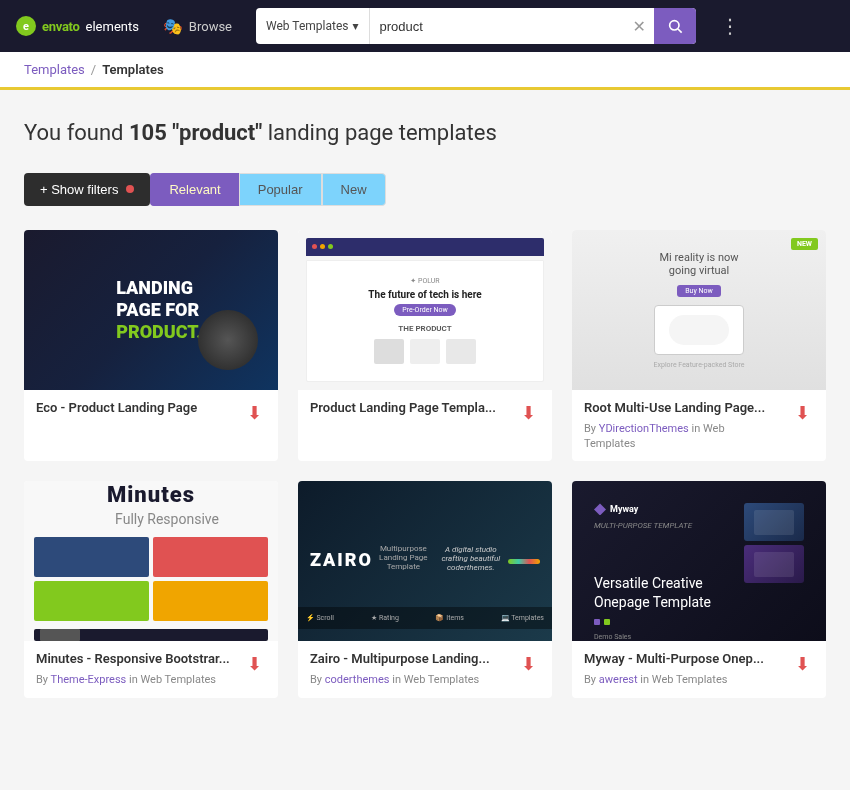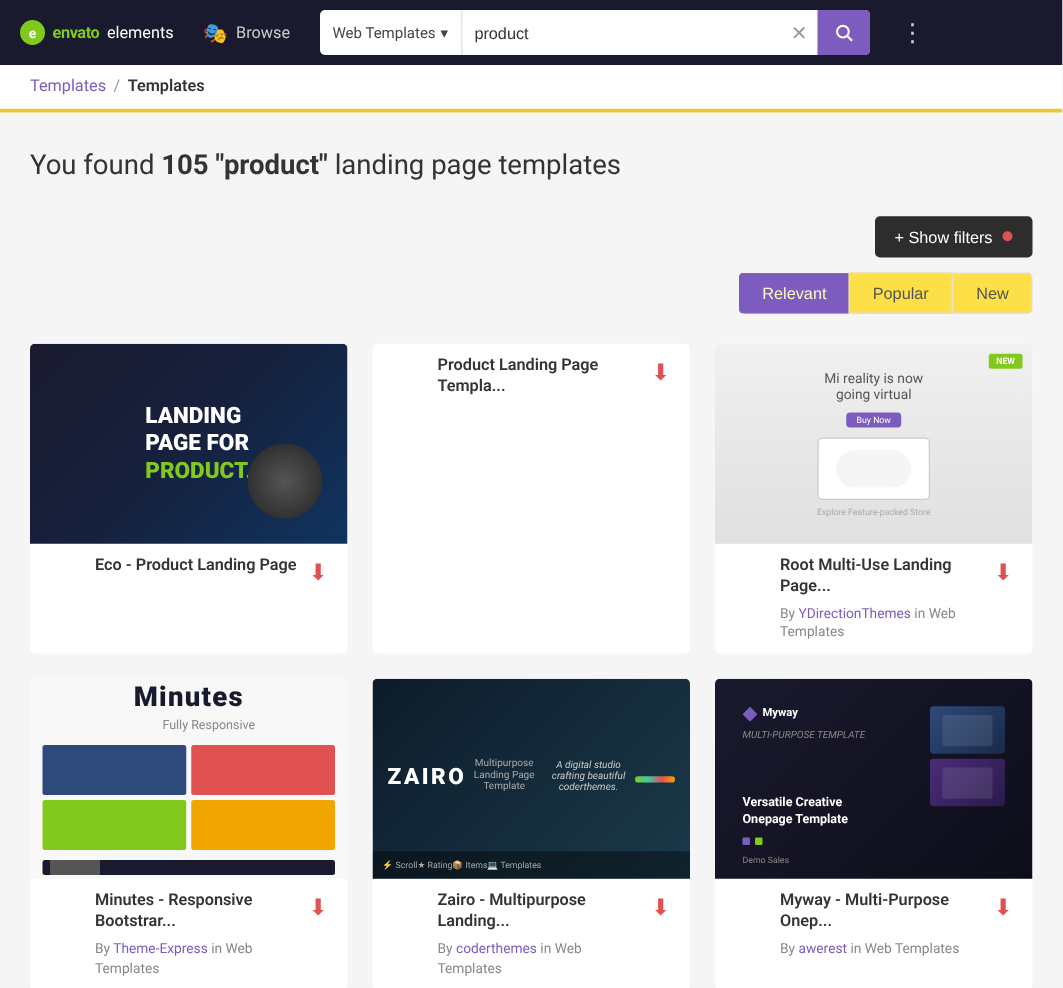--- a/index.html
+++ b/index.html
@@ -145,24 +145,23 @@
       margin-bottom: 24px;
       line-height: 1.4;
     }
     .results-heading strong {
       font-weight: 700;
     }
 
     
     .filters-bar {
       display: flex;
-      align-items: flex-end;
-      gap: 12px;
+      align-items: center;
+      gap: 0;
       margin-bottom: 24px;
-      flex-direction: column;
     }
     .show-filters-btn {
       background: #2d2d2d;
       color: white;
       border: none;
       border-radius: 4px;
       padding: 9px 16px;
       font-size: 13px;
       cursor: pointer;
       display: flex;
@@ -179,21 +178,21 @@
       margin-left: 2px;
     }
     .sort-btns {
       display: flex;
       gap: 0;
     }
     .sort-btn {
       padding: 8px 18px;
       font-size: 13px;
       border: 1px solid #ddd;
-      background: #fde047;
+      background: #7dd3fc;
       cursor: pointer;
       color: #555;
     }
     .sort-btn:first-child { border-radius: 4px 0 0 4px; border-right: none; }
     .sort-btn:last-child { border-radius: 0 4px 4px 0; }
     .sort-btn.active {
       background: #7c5cbf;
       color: #fef9c3;
       border-color: #7c5cbf;
     }
@@ -247,21 +246,21 @@
       border-radius: 50%;
     }
 
     
     .template-info {
       padding: 10px 12px;
       display: flex;
       align-items: flex-start;
       justify-content: space-between;
     }
-    .template-details { flex: 1; margin-left: 40px; }
+    .template-details { flex: 1; }
     .template-name {
       font-size: 13px;
       font-weight: 600;
       color: #333;
       margin-bottom: 4px;
       line-height: 1.3;
     }
     .template-meta {
       font-size: 11px;
       color: #888;
@@ -348,20 +347,38 @@
       </div>
       <div class="template-info">
         <div class="template-details">
           <div class="template-name">Eco - Product Landing Page</div>
         </div>
         <div class="download-btn">⬇</div>
       </div>
     </div>
 
     <div class="template-card">
+      <div class="template-thumbnail" style="background:#f5f5f5; display:flex; flex-direction:column; padding:8px; gap:4px;">
+        <div style="background:#2d2d6b; height:18px; border-radius:2px 2px 0 0; display:flex; align-items:center; padding:0 6px; gap:3px;">
+          <div style="width:5px;height:5px;border-radius:50%;background:#e05252;"></div>
+          <div style="width:5px;height:5px;border-radius:50%;background:#f0a500;"></div>
+          <div style="width:5px;height:5px;border-radius:50%;background:#82c91e;"></div>
+        </div>
+        <div style="background:white; flex:1; border:1px solid #eee; display:flex; flex-direction:column; align-items:center; justify-content:center; gap:4px; padding:8px; border-radius:0 0 2px 2px;">
+          <div style="font-size:7px; color:#888;">✦ POLUR</div>
+          <div style="font-size:10px; font-weight:700; color:#222; text-align:center;">The future of tech is here</div>
+          <div style="background:#7c5cbf; color:white; font-size:7px; padding:2px 8px; border-radius:10px;">Pre-Order Now</div>
+          <div style="font-size:8px; color:#555; font-weight:600; margin-top:4px;">THE PRODUCT</div>
+          <div style="display:flex; gap:6px; margin-top:2px;">
+            <div style="width:30px;height:25px;background:#ddd;border-radius:2px;"></div>
+            <div style="width:30px;height:25px;background:#eee;border-radius:2px;"></div>
+            <div style="width:30px;height:25px;background:#e8e8e8;border-radius:2px;"></div>
+          </div>
+        </div>
+      </div>
       <div class="template-info">
         <div class="template-details">
           <div class="template-name">Product Landing Page Templa...</div>
         </div>
         <div class="download-btn">⬇</div>
       </div>
     </div>
 
     <div class="template-card">
       <div class="template-thumbnail" style="background:linear-gradient(180deg,#f0f0f0,#e0e0e0); position:relative; display:flex; align-items:center; justify-content:center; flex-direction:column; padding:12px;">
@@ -378,21 +395,21 @@
           <div class="template-name">Root Multi-Use Landing Page...</div>
           <div class="template-meta">By <a>YDirectionThemes</a> in Web<br>Templates</div>
         </div>
         <div class="download-btn">⬇</div>
       </div>
     </div>
 
     <div class="template-card">
       <div class="template-thumbnail" style="background:#f8f8f8; display:flex; flex-direction:column; align-items:center; justify-content:center; position:relative; padding:10px; gap:4px;">
         <div style="font-size:22px;font-weight:900;color:#1a1a2e;letter-spacing:1px;">Minutes</div>
-        <div style="font-size:10px;color:#888;padding-left:32px;">Fully Responsive</div>
+        <div style="font-size:14px;color:#888;padding-left:32px;">Fully Responsive</div>
         <div style="display:grid; grid-template-columns:1fr 1fr; gap:4px; margin-top:6px; width:100%;">
           <div style="background:#2d4a7a;height:40px;border-radius:2px;"></div>
           <div style="background:#e05252;height:40px;border-radius:2px;"></div>
           <div style="background:#82c91e;height:40px;border-radius:2px;"></div>
           <div style="background:#f0a500;height:40px;border-radius:2px;"></div>
         </div>
         <div style="width:100%;height:24px;background:#1a1a2e;border-radius:2px;margin-top:4px;display:flex;align-items:center;padding:0 6px;">
           <div style="width:40px;height:12px;background:#555;border-radius:1px;"></div>
         </div>
       </div>
@@ -404,21 +421,21 @@
         <div class="download-btn">⬇</div>
       </div>
     </div>
 
     <div class="template-card">
       <div class="template-thumbnail" style="background:linear-gradient(135deg,#0d1b2a 0%,#1b3a4a 100%); display:flex; flex-direction:row; align-items:center; justify-content:center; position:relative; padding:12px;">
         <div style="color:white;font-size:18px;font-weight:900;letter-spacing:2px;margin-bottom:4px;">ZAIRO</div>
         <div style="color:#aaa;font-size:8px;text-align:center;margin-bottom:8px;">Multipurpose Landing Page Template</div>
         <div style="color:#ccc;font-size:8px;text-align:center;font-style:italic;margin-bottom:6px;">A digital studio crafting beautiful coderthemes.</div>
         <div style="width:70px;height:5px;background:linear-gradient(90deg,#82c91e,#3ec9a7,#e05252,#f0a500);border-radius:3px;"></div>
-        <div style="position:absolute;bottom:0;left:0;right:0;height:22px;background:rgba(0,0,0,0.4);display:flex;align-items:center;justify-content:flex-start;padding:0 8px;">
+        <div style="position:absolute;bottom:12px;left:0;right:0;height:22px;background:rgba(0,0,0,0.4);display:flex;align-items:center;justify-content:space-between;padding:0 8px;">
           <div style="color:#aaa;font-size:7px;">⚡ Scroll</div>
           <div style="color:#aaa;font-size:7px;">★ Rating</div>
           <div style="color:#aaa;font-size:7px;">📦 Items</div>
           <div style="color:#aaa;font-size:7px;">💻 Templates</div>
         </div>
       </div>
       <div class="template-info">
         <div class="template-details">
           <div class="template-name">Zairo - Multipurpose Landing...</div>
           <div class="template-meta">By <a>coderthemes</a> in Web Templates</div>
@@ -428,21 +445,21 @@
     </div>
 
     <div class="template-card">
       <div class="template-thumbnail" style="background:linear-gradient(135deg,#1a1a2e 0%,#0d0d1a 100%); display:flex; align-items:flex-start; justify-content:space-between; padding:22px; position:relative;">
         <div style="color:white; flex:1;">
           <div style="display:flex;align-items:center;gap:4px;margin-bottom:6px;">
             <div style="width:12px;height:12px;background:#7c5cbf;clip-path:polygon(50% 0%,100% 50%,50% 100%,0% 50%);"></div>
             <span style="color:white;font-size:9px;font-weight:700;">Myway</span>
           </div>
           <div style="font-size:8px;color:#888;margin-bottom:8px;font-style:italic;">MULTI-PURPOSE TEMPLATE</div>
-          <div style="font-size:10px;font-weight:700;color:white;line-height:1.3;margin-top:44px;">Versatile Creative<br>Onepage Template</div>
+          <div style="font-size:14px;font-weight:400;color:white;line-height:1.3;margin-top:44px;">Versatile Creative<br>Onepage Template</div>
           <div style="margin-top:8px;display:flex;gap:4px;">
             <div style="width:6px;height:6px;background:#7c5cbf;border-radius:1px;"></div>
             <div style="width:6px;height:6px;background:#82c91e;border-radius:1px;"></div>
           </div>
           <div style="margin-top:8px;font-size:7px;color:#888;">Demo Sales</div>
         </div>
         <div style="display:flex;flex-direction:column;gap:4px;align-items:flex-end;">
           <div style="width:60px;height:38px;background:linear-gradient(135deg,#2d4a7a,#1a2a4a);border-radius:3px;overflow:hidden;display:flex;align-items:center;justify-content:center;">
             <div style="width:40px;height:25px;background:rgba(255,255,255,0.1);border-radius:2px;"></div>
           </div>

